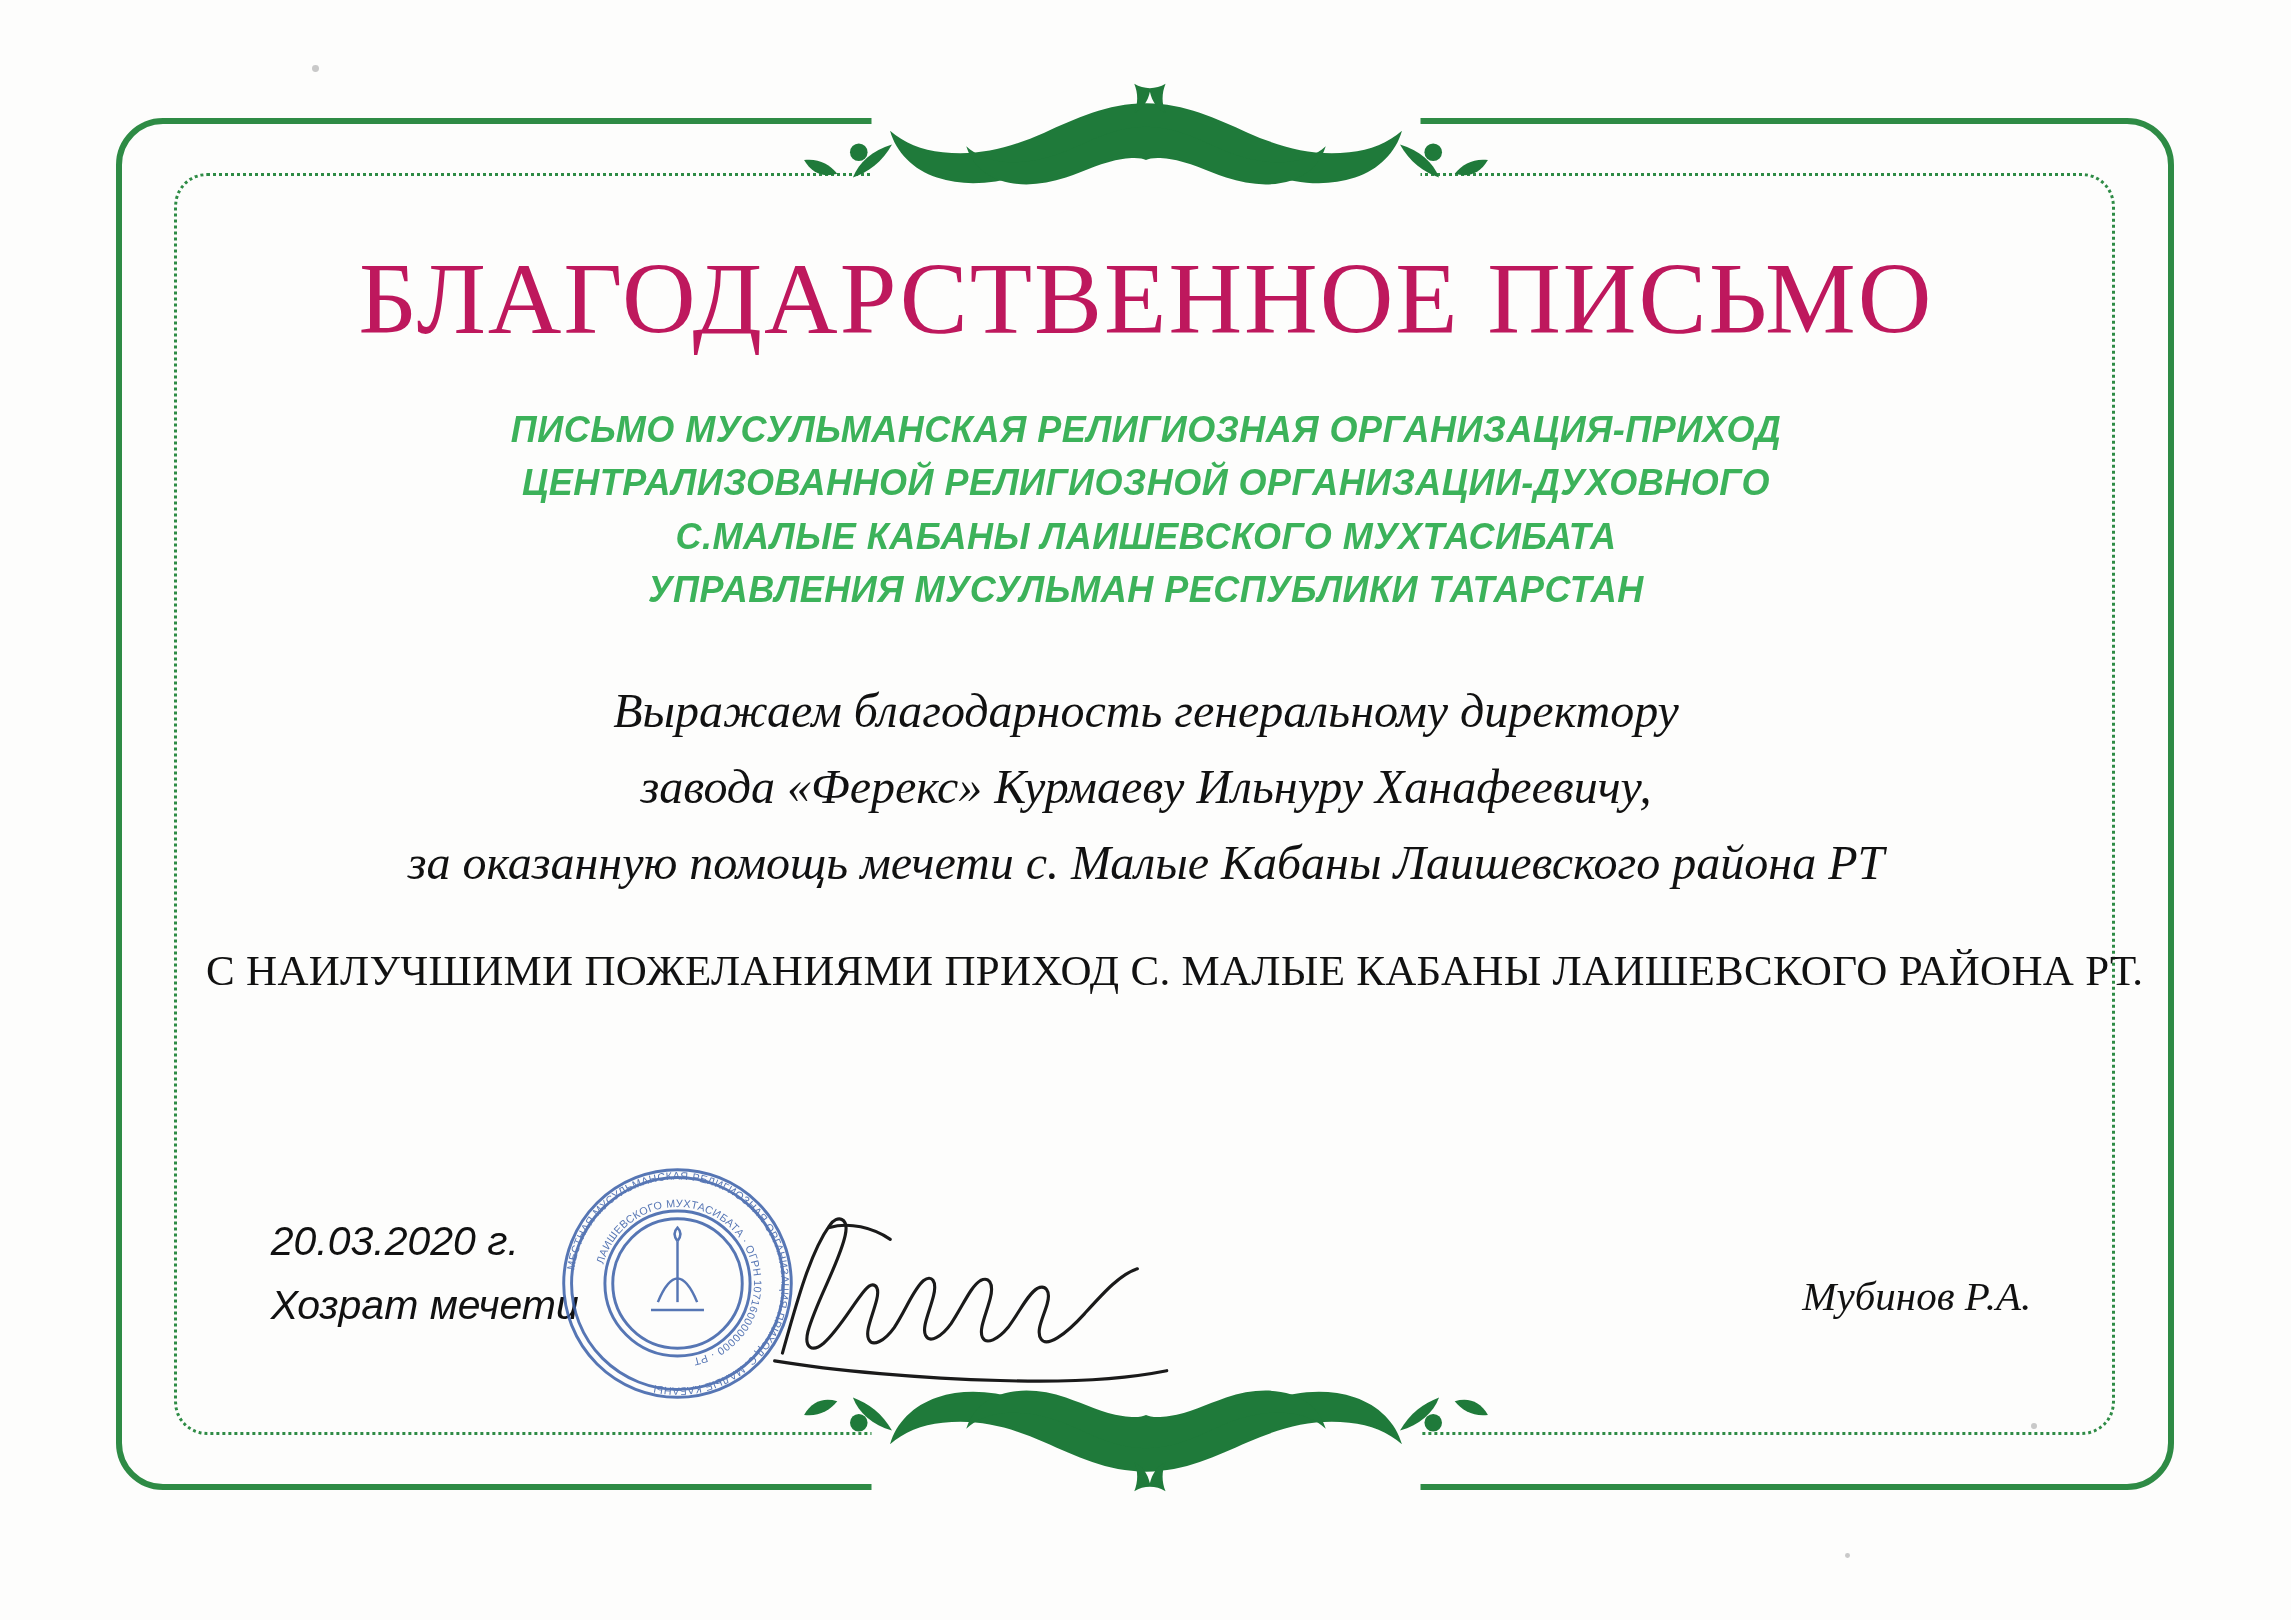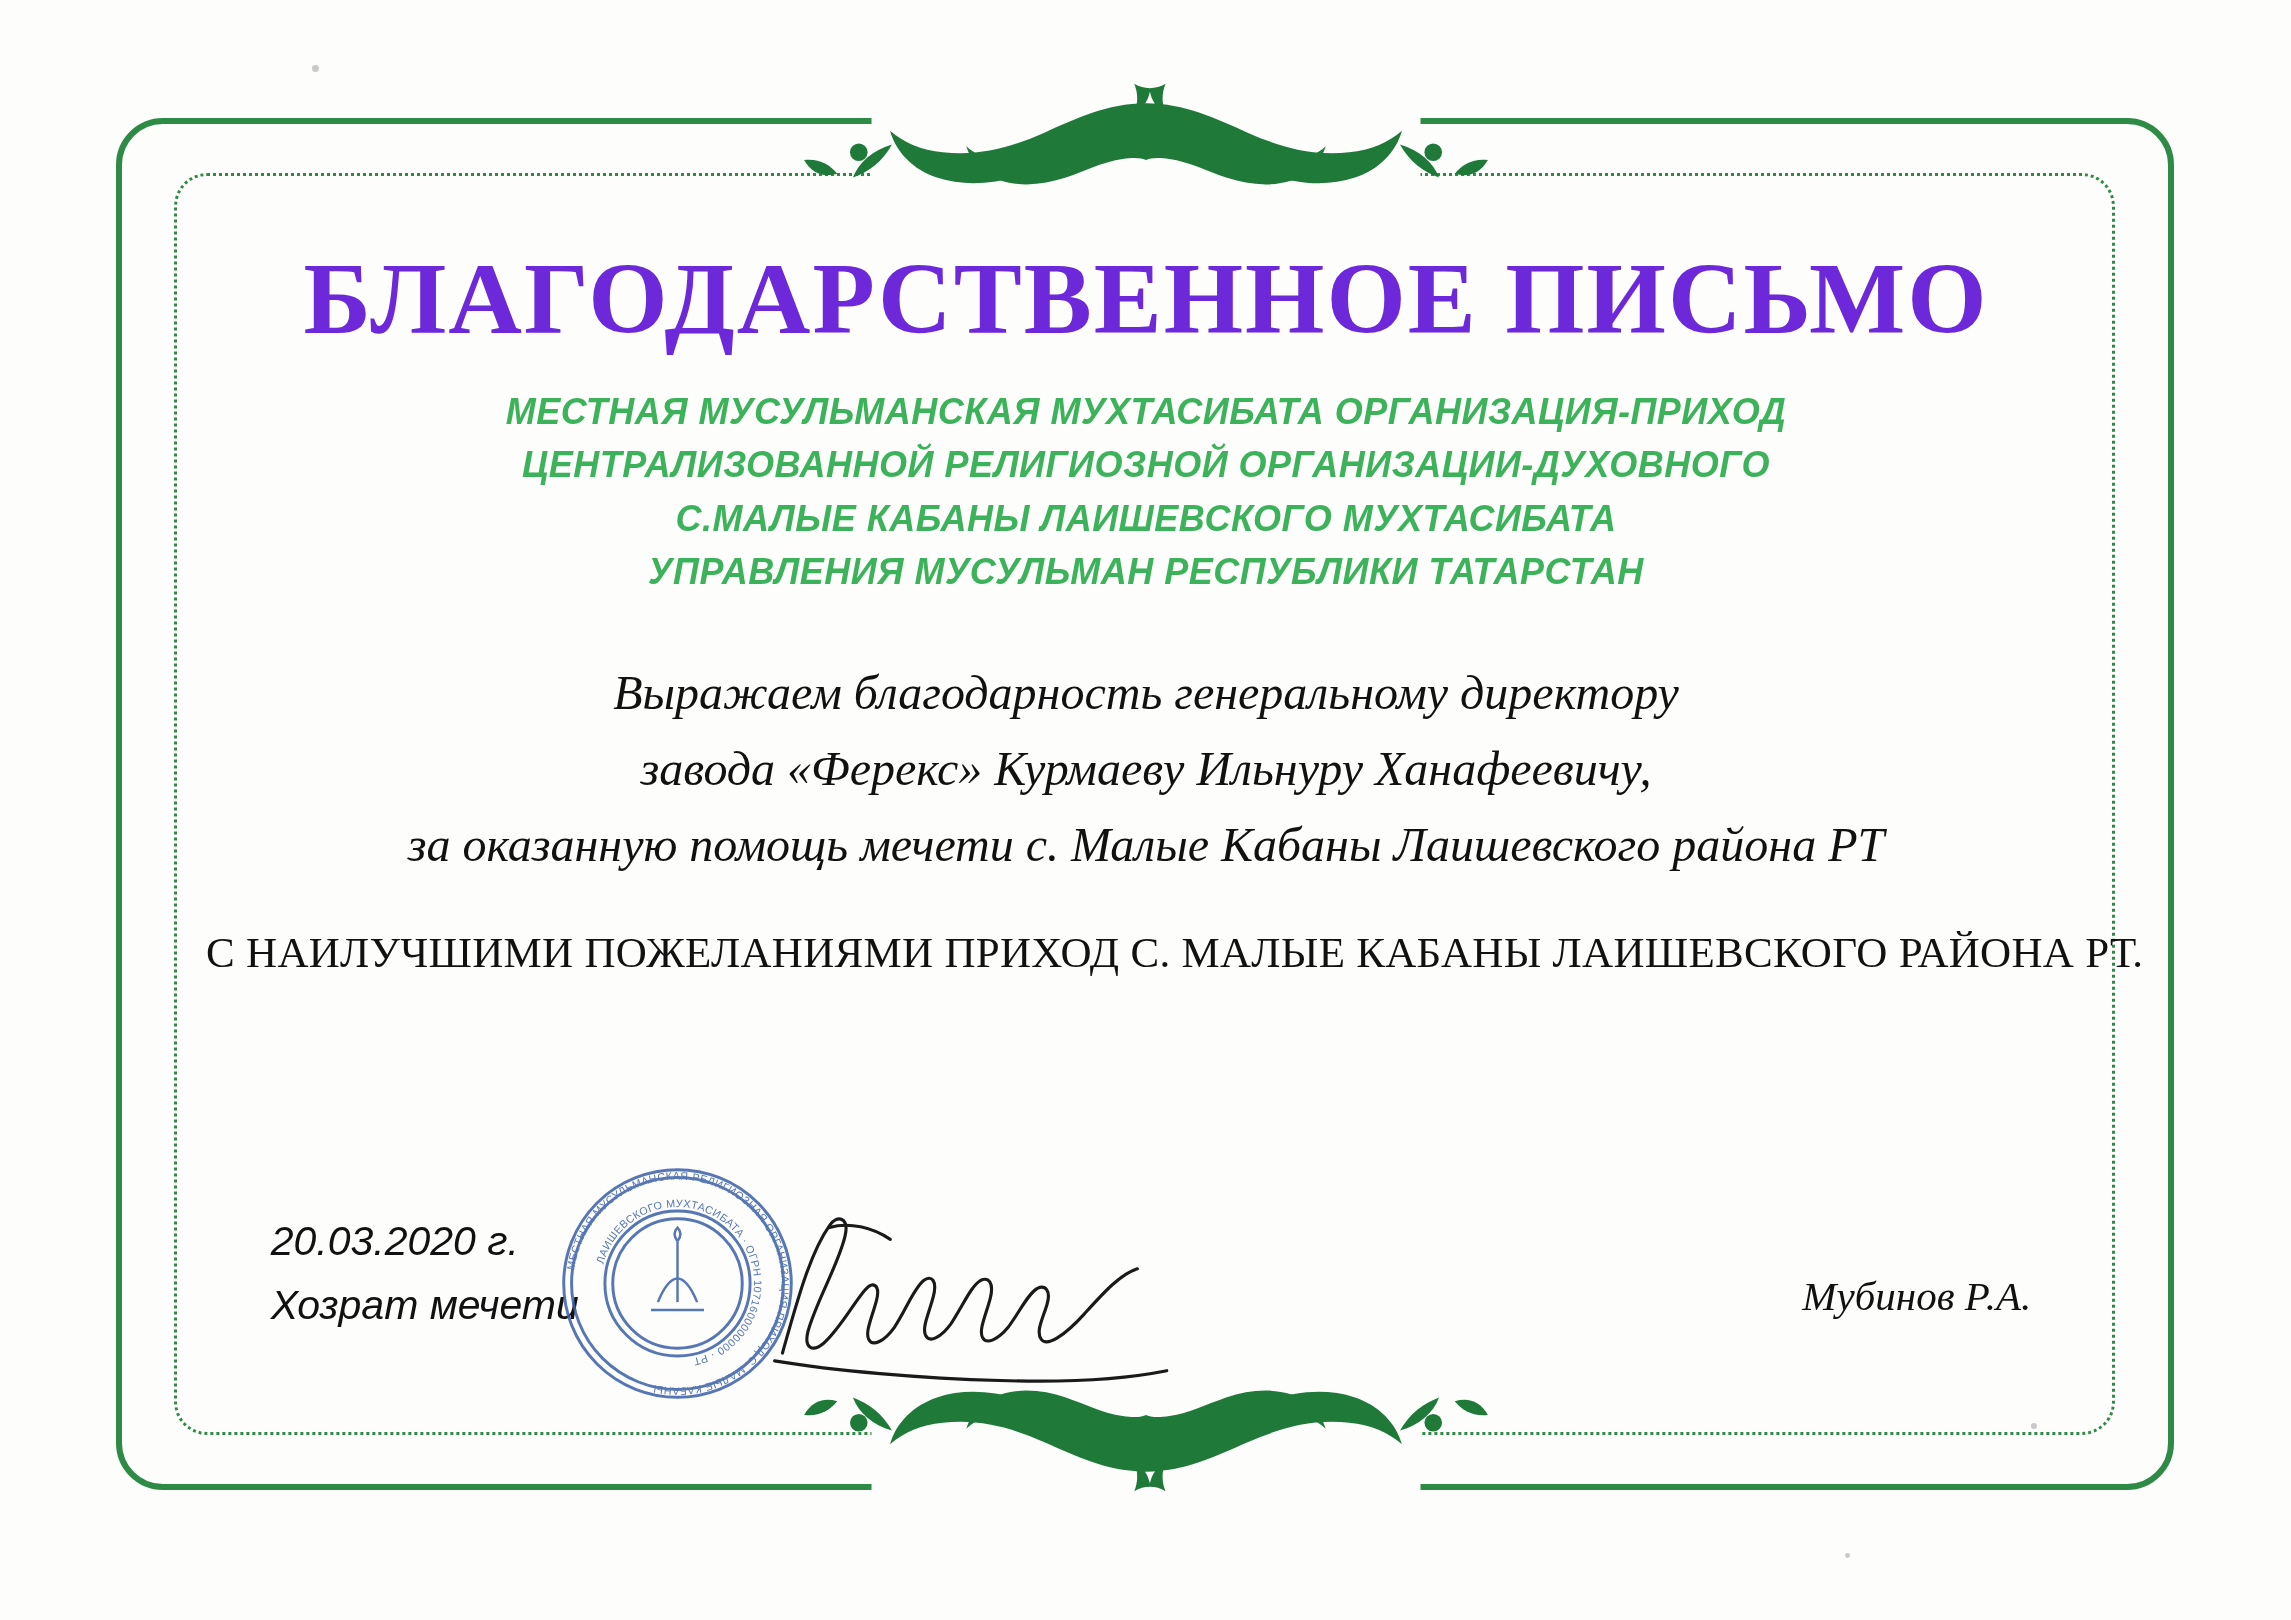--- a/index.html
+++ b/index.html
@@ -76,24 +76,24 @@
     left: 206px;
     top: 245px;
     width: 1880px;
     text-align: center;
   }
 
   .title {
     font-family: "Liberation Serif", serif;
     font-size: 102px;
     letter-spacing: 2px;
-    color: #6d28d9;
-    font-weight: 700;
+    color: #be185d;
+    font-weight: 400;
     line-height: 1.05;
-    margin: 0 0 33px 0;
+    margin: 0 0 51px 0;
     white-space: nowrap;
   }
 
   .org-block {
     margin: 0 auto 57px auto;
     width: 1588px;
     color: #3cb25a;
     font-family: "Liberation Sans", sans-serif;
     font-style: italic;
     font-weight: 700;
@@ -207,21 +207,21 @@
         <path d="M398 8c4 10 4 20 0 30 8-4 14-12 16-22 2 10 8 18 16 22-4-10-4-20 0-30-10 6-22 6-32 0z"></path>
       </g>
     </svg>
   </div>
 
   <div class="content">
 
     <h1 class="title">БЛАГОДАРСТВЕННОЕ ПИСЬМО</h1>
 
     <div class="org-block">
-      <div>МЕСТНАЯ МУСУЛЬМАНСКАЯ МУХТАСИБАТА ОРГАНИЗАЦИЯ-ПРИХОД</div>
+      <div>ПИСЬМО МУСУЛЬМАНСКАЯ РЕЛИГИОЗНАЯ ОРГАНИЗАЦИЯ-ПРИХОД</div>
       <div>ЦЕНТРАЛИЗОВАННОЙ РЕЛИГИОЗНОЙ ОРГАНИЗАЦИИ-ДУХОВНОГО</div>
       <div>С.МАЛЫЕ КАБАНЫ ЛАИШЕВСКОГО МУХТАСИБАТА</div>
       <div>УПРАВЛЕНИЯ  МУСУЛЬМАН РЕСПУБЛИКИ ТАТАРСТАН</div>
     </div>
 
     <div class="body-block">
       <div>Выражаем благодарность генеральному директору</div>
       <div>завода «Ферекс» Курмаеву Ильнуру Ханафеевичу,</div>
       <div>за оказанную помощь мечети с. Малые Кабаны Лаишевского района РТ</div>
     </div>

